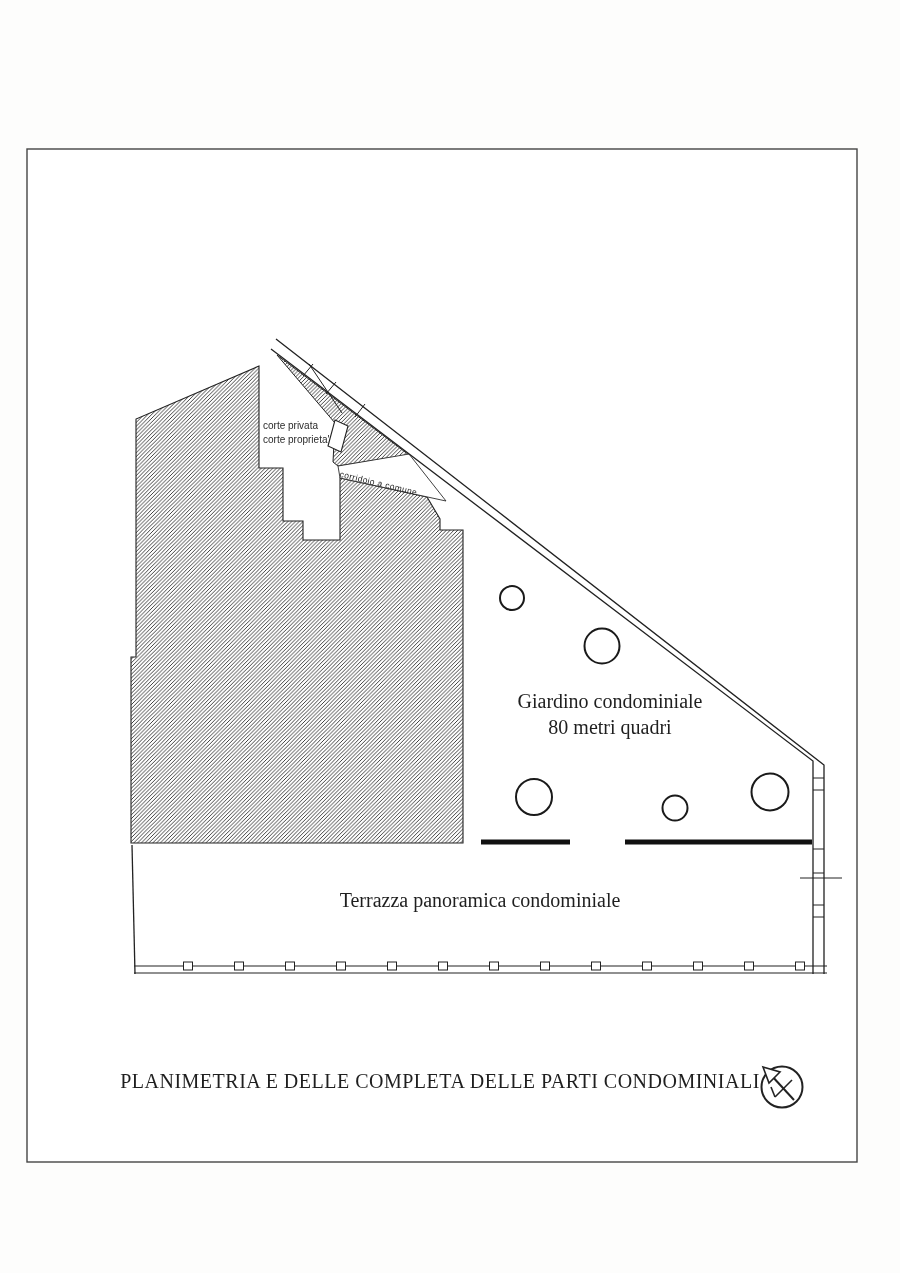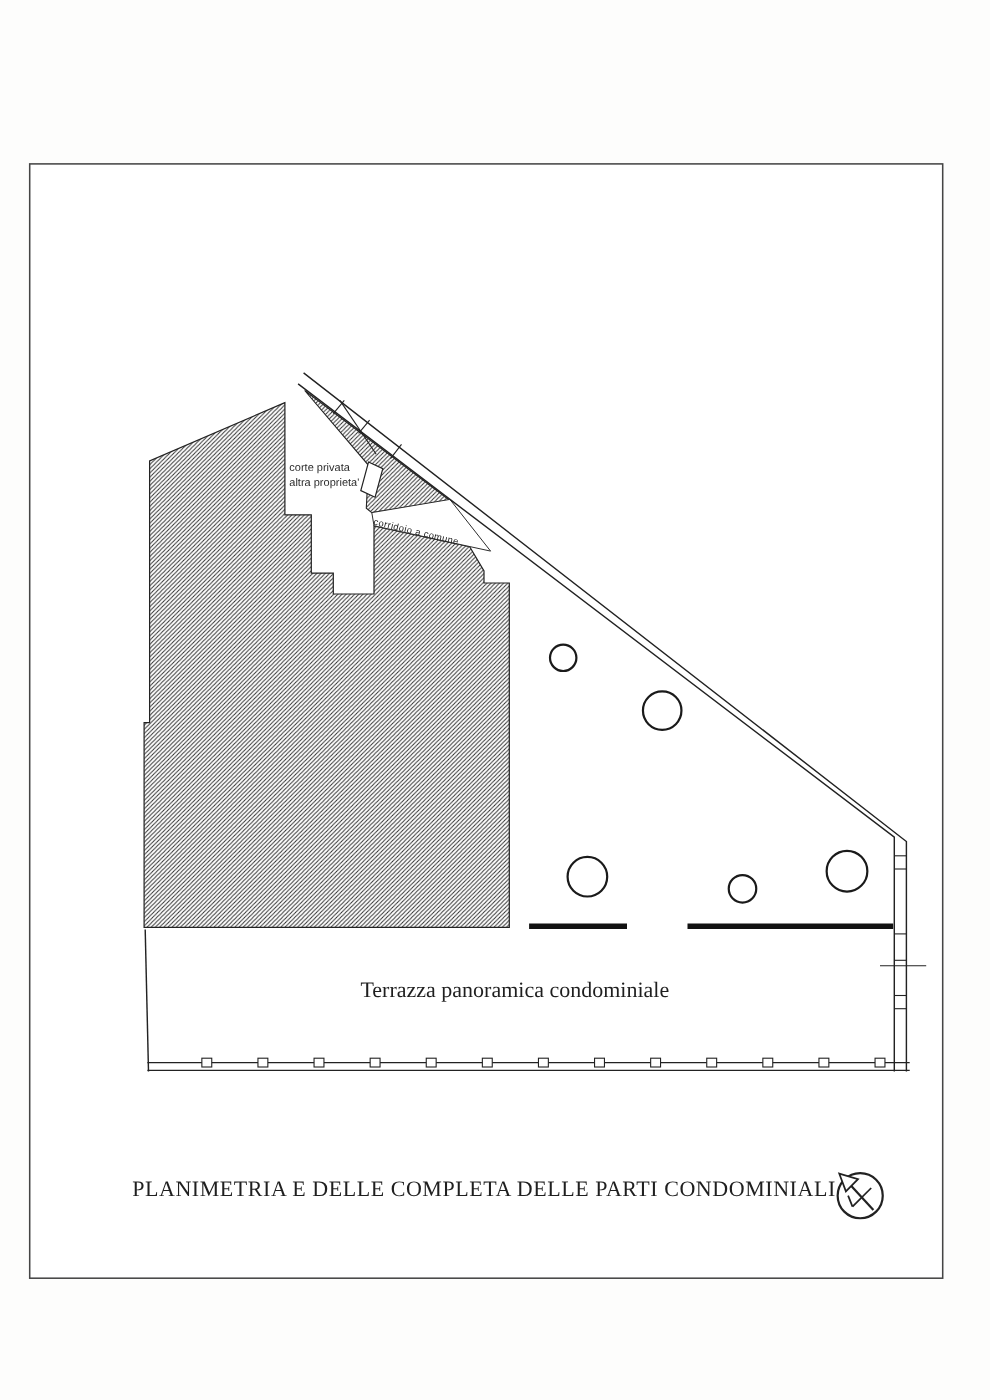--- a/index.html
+++ b/index.html
@@ -113,25 +113,27 @@
     <circle cx="782" cy="1087" r="20.5" stroke-width="2"></circle>
     <line x1="794" y1="1100" x2="771" y2="1075" stroke-width="2"></line>
     <polygon points="763,1067 780,1072 769,1083" fill="#ffffff" stroke="#222" stroke-width="1.6"></polygon>
     <line x1="775" y1="1097" x2="792" y2="1080" stroke-width="1.6"></line>
     <line x1="775" y1="1097" x2="771" y2="1087" stroke-width="1.6"></line>
   </g>
 </svg>
 
 <div class="abs lbl-small" style="left:263px;top:419px;">
   <div>corte privata</div>
-  <div>altra proprieta'</div>
+  <div>corte proprieta'</div>
 </div>
 
 <div class="abs lbl-corridor" style="left:341px;top:469px;">corridoio a comune</div>
 
 <div class="abs lbl-serif" style="left:470px;top:688px;width:280px;">
+  <div>Giardino condominiale</div>
+  <div>80 metri quadri</div>
 </div>
 
-<div class="abs lbl-serif lbl-terrace" style="left:308px;top:888px;width:320px;">
+<div class="abs lbl-serif lbl-terrace" style="left:320px;top:888px;width:320px;">
   <div>Terrazza panoramica condominiale</div>
 </div>
 
 <div class="abs title" style="left:100px;top:1070px;width:680px;">PLANIMETRIA E DELLE COMPLETA DELLE PARTI CONDOMINIALI</div>
 
 </body></html>

